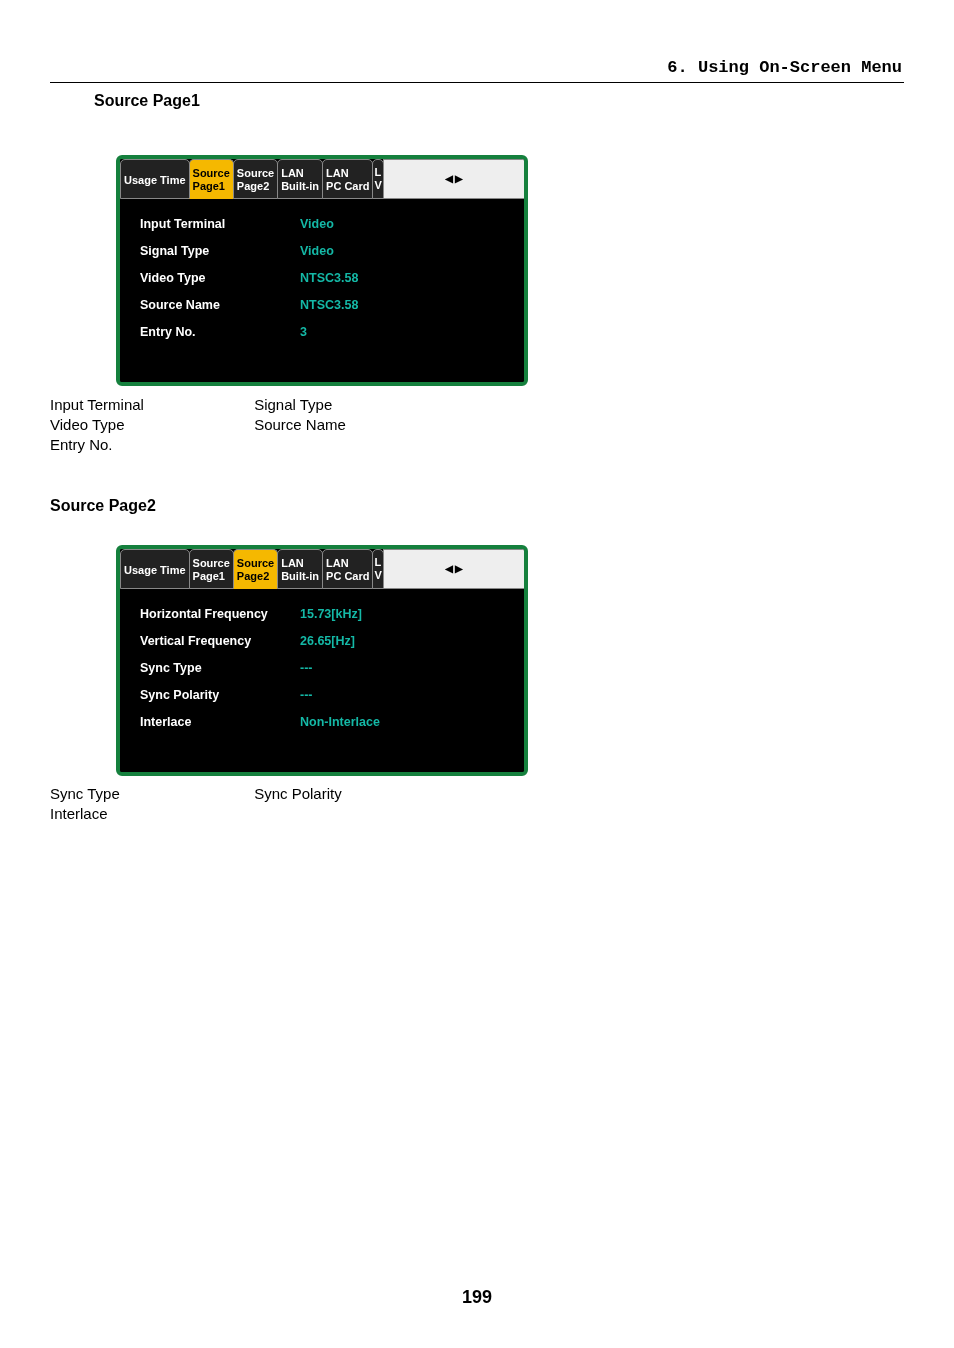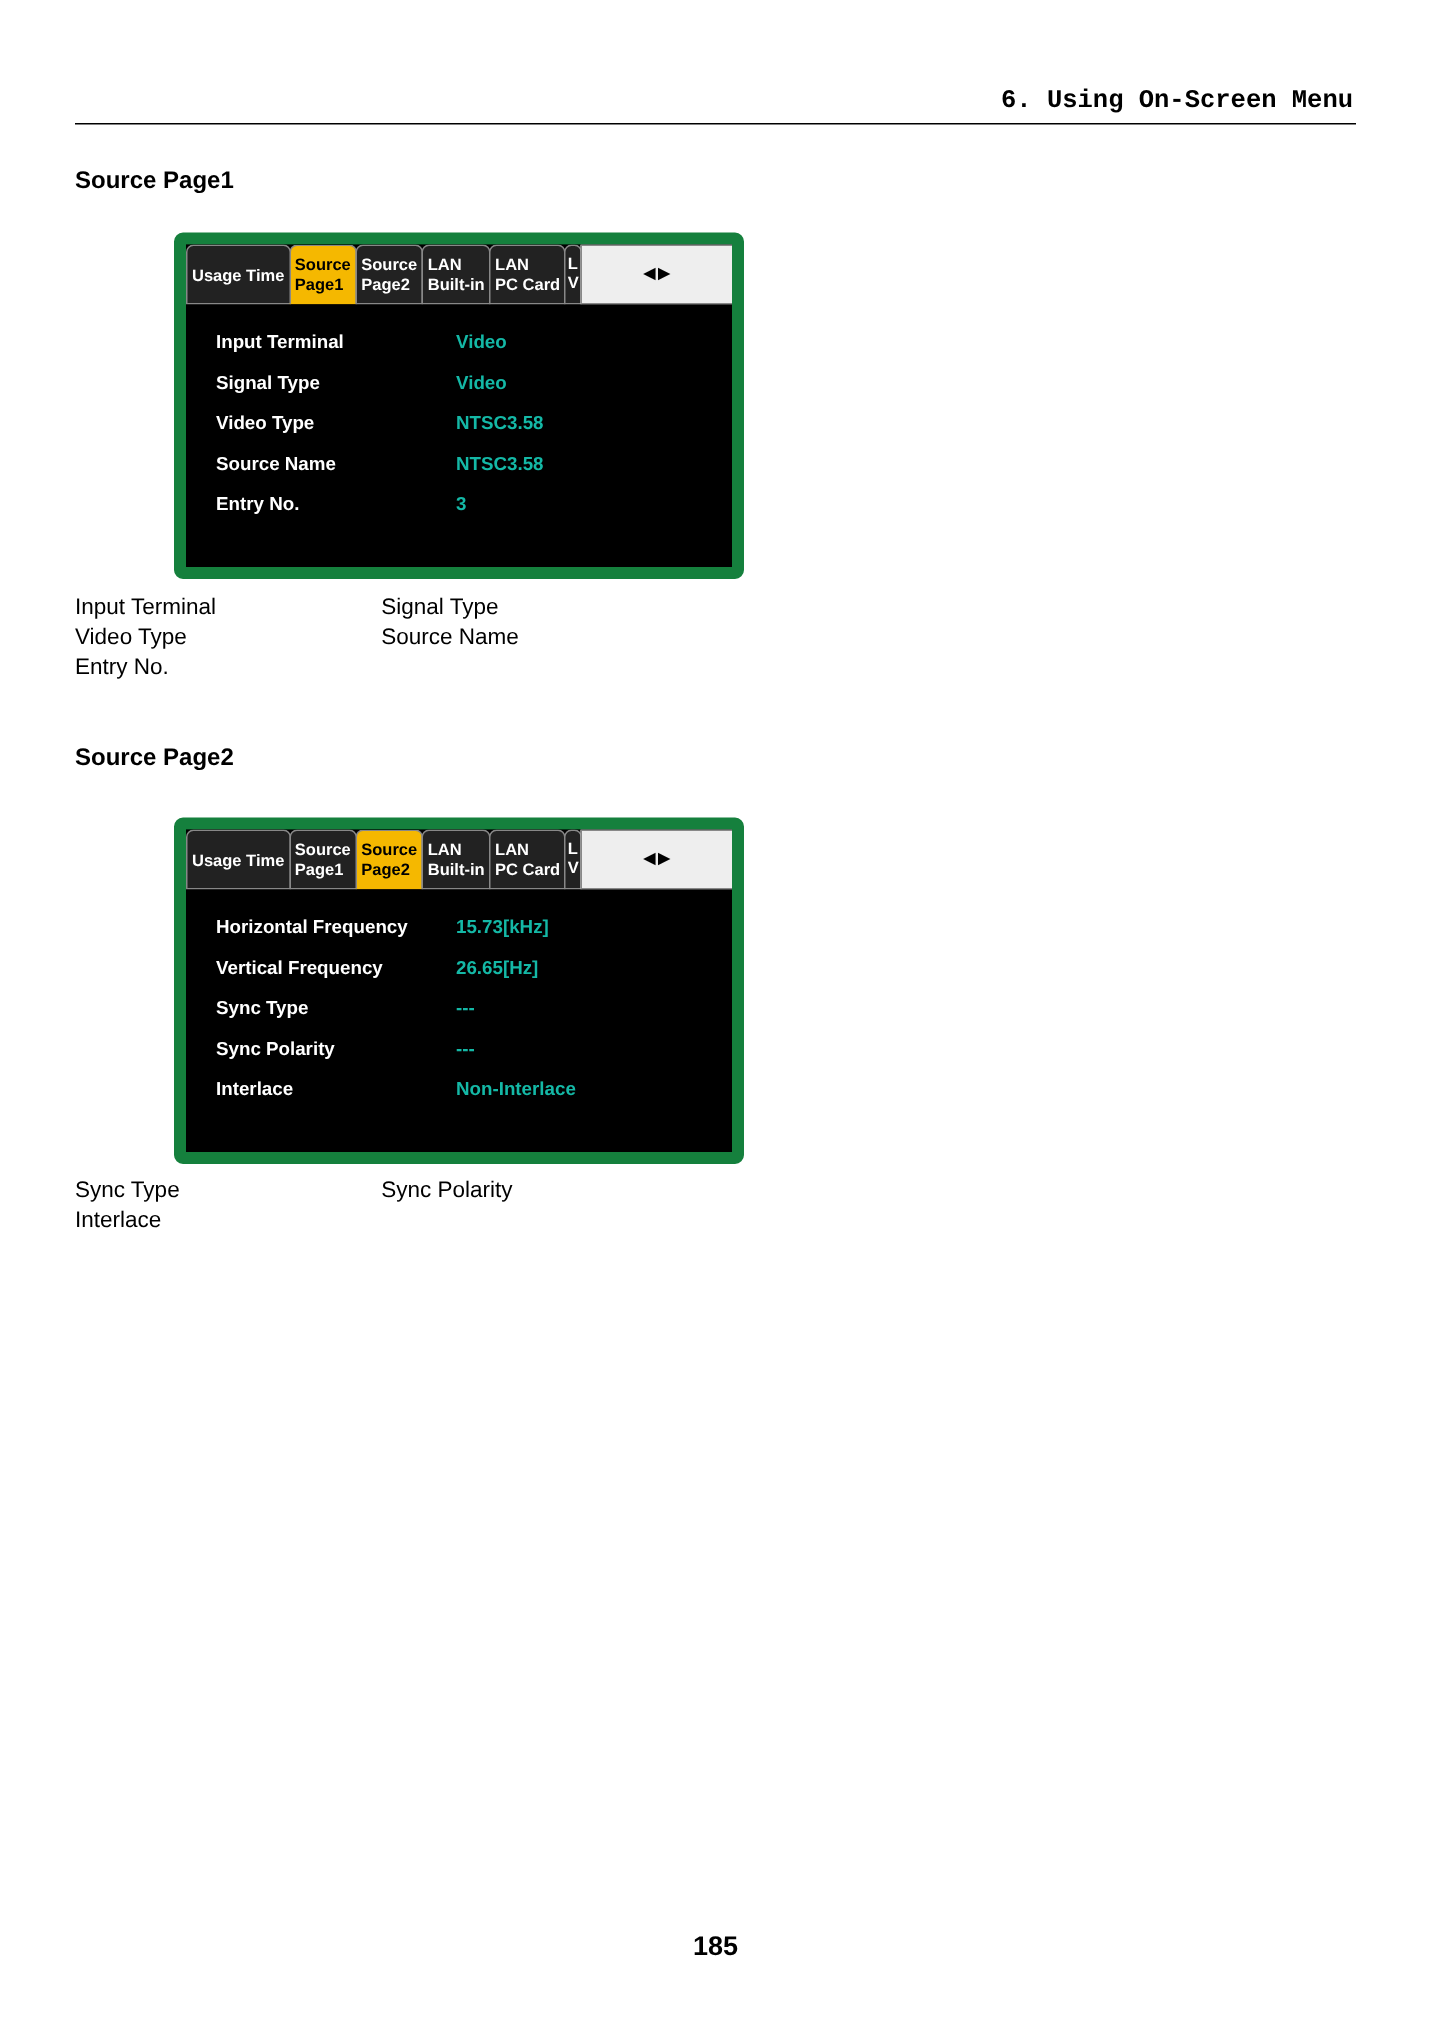--- a/index.html
+++ b/index.html
@@ -26,28 +26,28 @@
       font-size: 17px;
       font-family: Liberation Mono, monospace;
     }
     .heading1 {
       position: absolute;
       left: 50px;
       font-weight: bold;
       font-size: 16px;
       font-family: Arial, sans-serif;
     }
-    .heading1.a { top: 112px; }
+    .heading1.a { top: 92px; margin-left: 44px; }
     .heading1.b { top: 497px; text-align: right; }
 
     .osd-box {
       position: absolute;
       left: 116px;
-      width: 380px;
-      border: 8px solid #15803d;
+      width: 412px;
+      border: 4px solid #15803d;
       border-radius: 6px;
       background: #000;
       overflow: hidden;
     }
     .osd-box.a { top: 155px; height: 231px; }
     .osd-box.b { top: 545px; height: 231px; }
 
     .tabs {
       display: flex;
       height: 40px;
@@ -269,13 +269,13 @@
 <div class="item-table b">
   <div>
     <span class="col1">Sync Type</span>
     <span class="col2">Sync Polarity</span>
   </div>
   <div>
     <span class="col1">Interlace</span>
   </div>
 </div>
 
-<div class="page-number">185</div>
+<div class="page-number">199</div>
 
 </body></html>

